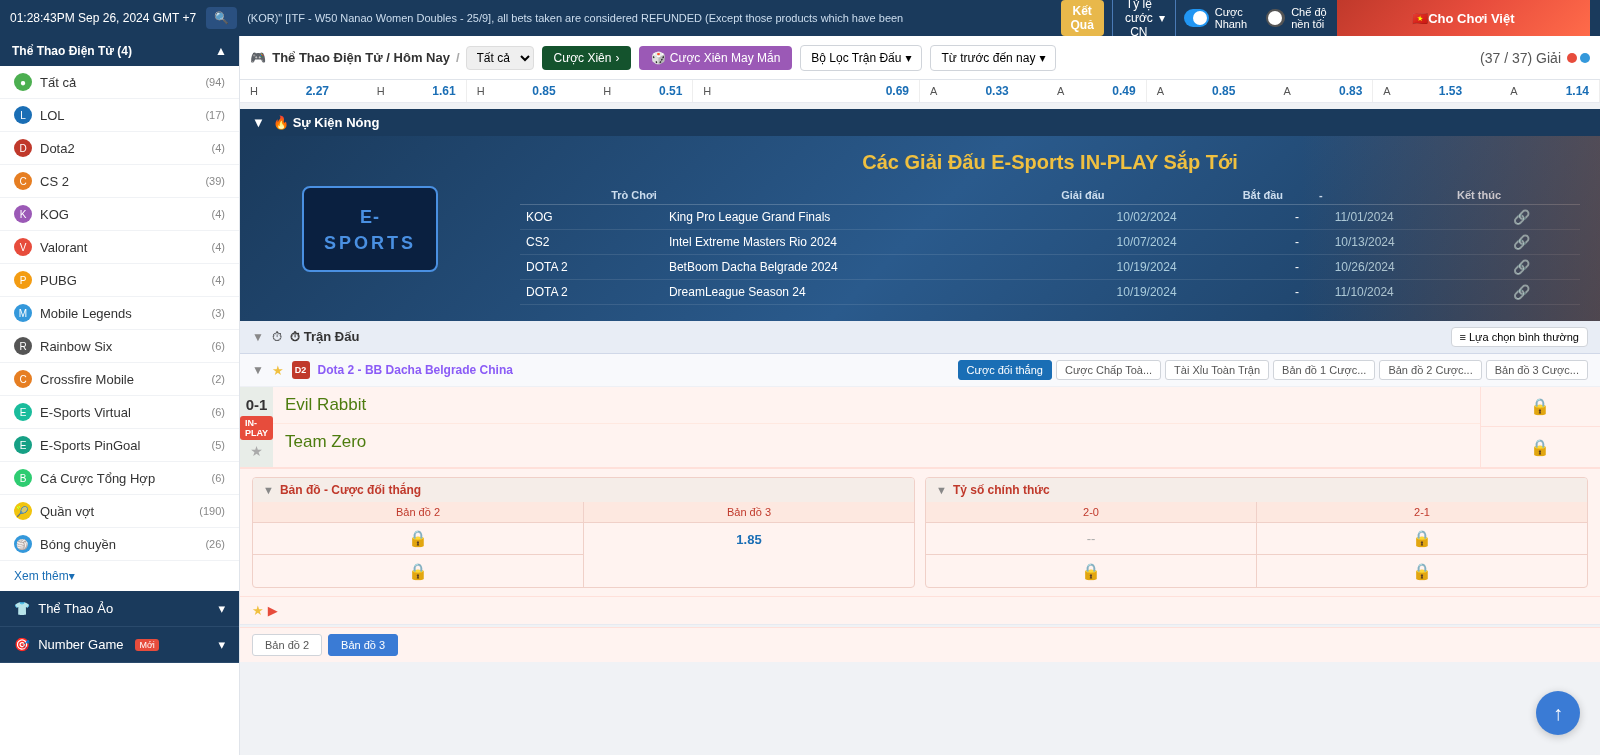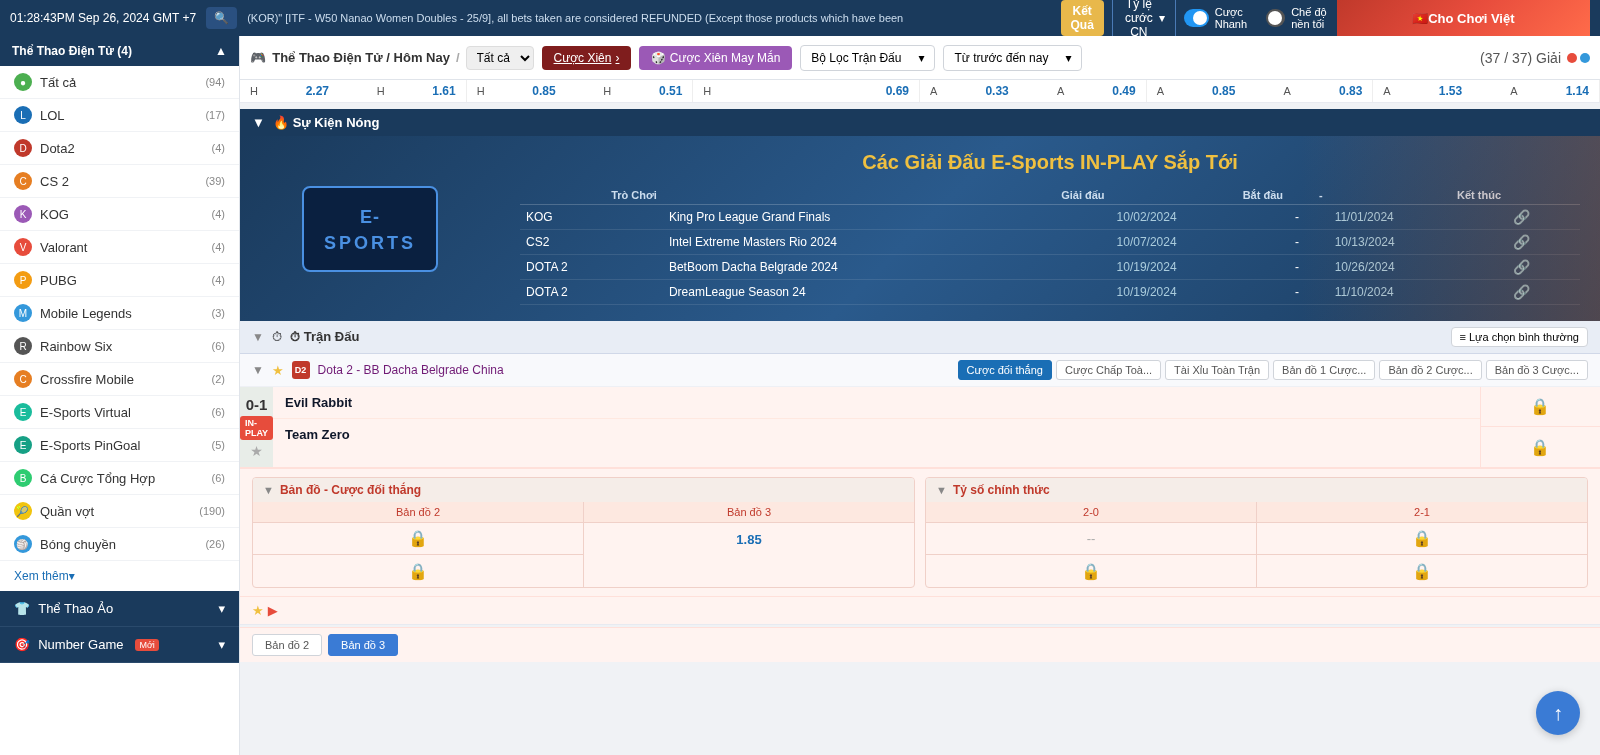--- a/index.html
+++ b/index.html
@@ -147,47 +147,47 @@
       display: flex; align-items: center; gap: 8px;
       height: 44px;
       flex-wrap: wrap;
     }
     .sub-header-title {
       display: flex; align-items: center; gap: 6px;
       font-weight: bold; font-size: 13px; color: #333;
     }
     .sub-header-sep { color: #aaa; }
     .btn-cuoc-xien {
-      background: #7f1d1d;
+      background: #14532d;
       color: #fff;
       border: none;
       border-radius: 4px;
       padding: 5px 12px;
       cursor: pointer;
       font-size: 12px;
-      display: flex; align-items: center; gap: 4px; text-decoration: underline;
+      display: flex; align-items: center; gap: 4px;
     }
     .btn-cuoc-xien-may-man {
       background: #9b59b6;
       color: #fff;
       border: none;
       border-radius: 4px;
       padding: 5px 12px;
       cursor: pointer;
       font-size: 12px;
       display: flex; align-items: center; gap: 4px;
     }
     .btn-filter {
       background: #fff;
       border: 1px solid #d0d4da;
       border-radius: 4px;
       padding: 5px 10px;
       cursor: pointer;
       font-size: 12px;
-      display: flex; align-items: center; gap: 17px;
+      display: flex; align-items: center; gap: 4px;
     }
     .sub-header-right { margin-left: auto; display: flex; align-items: center; gap: 6px; }
     .icon-adjust { color: #555; font-size: 14px; cursor: pointer; }
     .color-dots { display: flex; gap: 3px; }
     .dot { width: 10px; height: 10px; border-radius: 50%; }
     .dot-red { background: #e74c3c; }
     .dot-blue { background: #3498db; }
 
     
     .odds-row {
@@ -309,21 +309,21 @@
       padding: 6px 12px;
       border-bottom: 1px solid #eef0f5;
       background: #f8f9fc;
     }
     .match-chevron { color: #888; cursor: pointer; font-size: 12px; }
     .match-star { color: #f0c040; cursor: pointer; }
     .match-game-icon {
       width: 18px; height: 18px; background: #c0392b; border-radius: 3px;
       display: flex; align-items: center; justify-content: center; color: #fff; font-size: 9px; font-weight: bold;
     }
-    .match-title { font-weight: normal; color: #701a75; font-size: 12px; }
+    .match-title { font-weight: bold; color: #8b5cf6; font-size: 12px; }
     .match-tabs { margin-left: auto; display: flex; gap: 4px; }
     .match-tab {
       padding: 3px 8px;
       font-size: 11px;
       border: 1px solid #d0d4da;
       border-radius: 3px;
       cursor: pointer;
       color: #555;
       background: #fff;
     }
@@ -359,21 +359,21 @@
     .inplay-team-col {
       flex: 1;
       display: flex; flex-direction: column;
     }
     .inplay-team {
       display: flex; align-items: center;
       padding: 8px 12px;
       border-bottom: 1px solid #ffe8e0;
     }
     .inplay-team:last-child { border-bottom: none; }
-    .team-name { font-size: 13px; font-weight: bold; color: #0f172a; }
+    .team-name { font-size: 17px; font-weight: normal; color: #4d7c0f; }
     .inplay-odds-col {
       width: 120px;
       display: flex; flex-direction: column; align-items: center; justify-content: center;
       border-left: 1px solid #ffe0da;
     }
     .odds-lock-cell {
       display: flex; align-items: center; justify-content: center;
       height: 40px;
       width: 100%;
       border-bottom: 1px solid #ffe0da;

